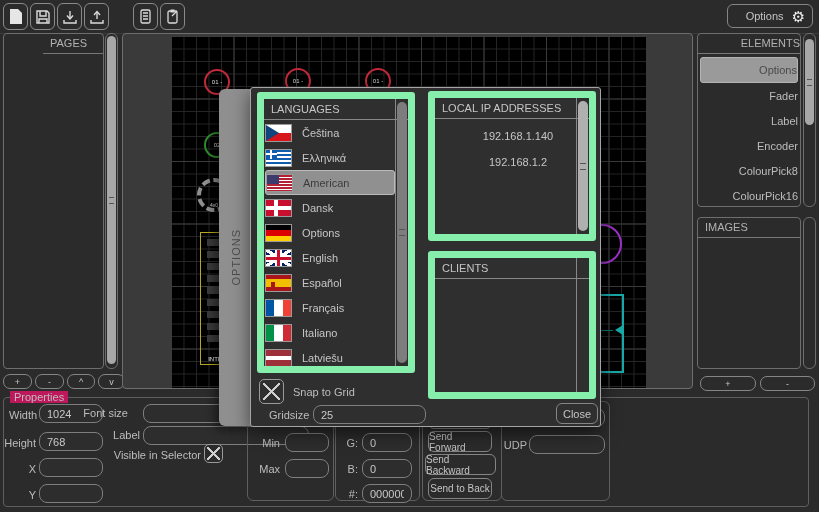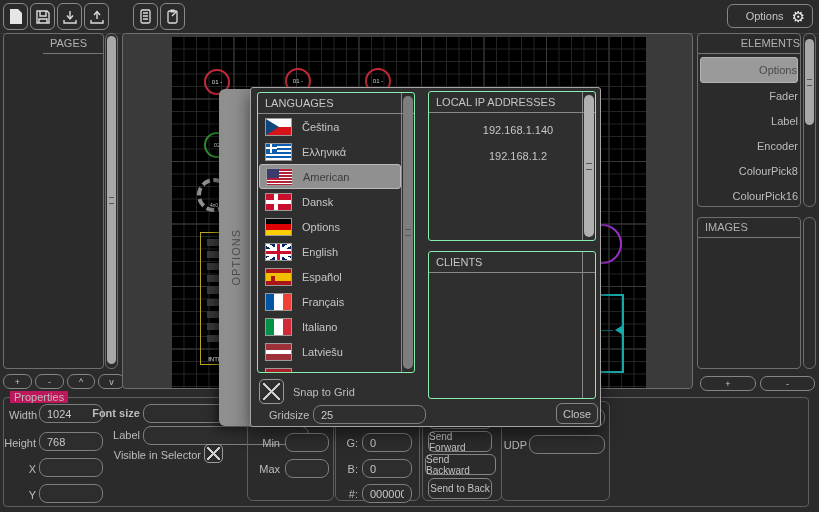--- a/index.html
+++ b/index.html
@@ -41,24 +41,24 @@
   .cbtn{position:absolute;width:26px;height:26px;border-radius:50%;box-sizing:border-box;
         display:flex;align-items:center;justify-content:center;font-size:6px;color:#ddd;}
   .fbar{height:7px;background:#3a3a3a;margin:0 6px 5px 6px;}
   
   #dlg-strip{position:absolute;left:219px;top:89px;width:33px;height:337px;background:#8f8f8f;
              border-radius:6px 0 0 6px;display:flex;align-items:center;justify-content:center;z-index:39;
              box-shadow:-4px 4px 10px rgba(0,0,0,.45);}
   #dlg-strip span{writing-mode:vertical-rl;transform:rotate(180deg);color:#4d4d4d;font-size:11px;letter-spacing:1px;}
   #dlg{position:absolute;left:250px;top:87px;width:351px;height:340px;background:#2f2f2f;
        border:1px solid #a5a5a5;border-radius:3px;z-index:40;box-shadow:0 6px 18px rgba(0,0,0,.55);box-sizing:border-box;}
-  .dbox{position:absolute;border:1px solid #86efac;border-radius:3px;box-sizing:border-box;overflow:hidden;}
+  .dbox{position:absolute;border:7px solid #86efac;border-radius:3px;box-sizing:border-box;overflow:hidden;}
   .dhead{height:20px;line-height:20px;border-bottom:1px solid #888;color:#c6c6c6;font-size:11px;padding-left:7px;}
   .lang-list{position:absolute;left:0;right:12px;top:21px;bottom:0;overflow:hidden;}
-  .lang-row{height:25px;display:flex;align-items:center;padding-left:6px;border-radius:3px;margin:0 1px;}
+  .lang-row{height:25px;display:flex;align-items:center;padding-left:0;border-radius:3px;margin:0 1px;}
   .lang-row.selected{background:#909090;border:1px solid #bbb;height:23px;}
   .lang-row .llabel{font-size:11px;color:#c6c6c6;margin-left:10px;}
   .lang-row.selected .llabel{color:#3c3c3c;}
   .dscroll{position:absolute;top:0;bottom:0;right:0;width:12px;border-left:1px solid #888;}
   .flag{width:27px;height:18px;border:1px solid #9a9a9a;box-sizing:border-box;flex:none;position:relative;overflow:hidden;}
   .flag-cz{background:linear-gradient(to bottom,#fff 50%,#d7141a 50%);}
   .flag-cz::before{content:"";position:absolute;left:0;top:0;width:0;height:0;
       border-left:13px solid #11457e;border-top:8px solid transparent;border-bottom:8px solid transparent;}
   .flag-gr{background:repeating-linear-gradient(to bottom,#0d5eaf 0 2px,#fff 2px 4px);}
   .flag-gr::before{content:"";position:absolute;left:0;top:0;width:11px;height:9px;
@@ -223,21 +223,21 @@
 
     <span class="lbl" style="left:5px;top:11px;width:27px;text-align:right;">Width</span>
     <input class="inp" style="left: 35px; top: 6px; width: 64px;" value="1024">
     <span class="lbl" style="left:0px;top:39px;width:32px;text-align:right;">Height</span>
     <input class="inp" style="left: 35px; top: 34px; width: 64px;" value="768">
     <span class="lbl" style="left:5px;top:65px;width:27px;text-align:right;">X</span>
     <input class="inp" style="left: 35px; top: 60px; width: 64px;">
     <span class="lbl" style="left:5px;top:91px;width:27px;text-align:right;">Y</span>
     <input class="inp" style="left: 35px; top: 86px; width: 64px;">
 
-    <span class="lbl" style="left:88px;top:9px;width:48px;text-align:center;font-weight:bold;">Font size</span>
+    <span class="lbl" style="left:76px;top:9px;width:48px;text-align:right;">Font size</span>
     <input class="inp" style="left: 139px; top: 6px; width: 166px;">
     <span class="lbl" style="left:88px;top:31px;width:48px;text-align:right;">Label</span>
     <input class="inp" style="left: 139px; top: 28px; width: 166px;">
     <span class="lbl" style="left:103px;top:51px;width:94px;text-align:right;">Visible in Selector</span>
     <div class="chk checked" style="left:200px;top:46px;width:19px;height:19px;"></div>
 
     <div class="group" style="left:243px;top:3px;width:87px;height:100px;"></div>
     <span class="lbl" style="left:252px;top:39px;width:24px;text-align:right;">Min</span>
     <input class="inp" style="left: 281px; top: 35px; width: 44px;">
     <span class="lbl" style="left:252px;top:65px;width:24px;text-align:right;">Max</span>

